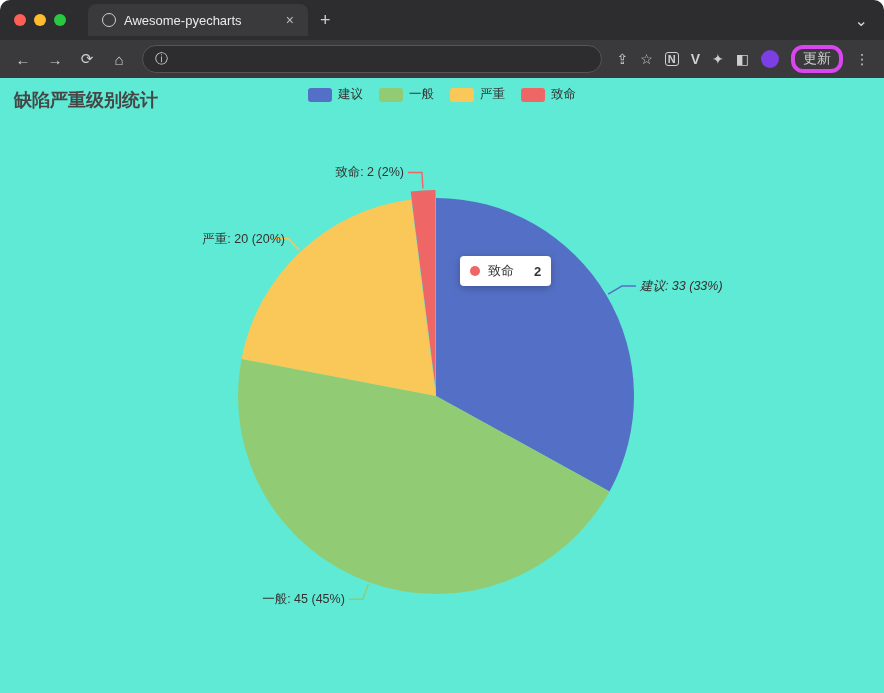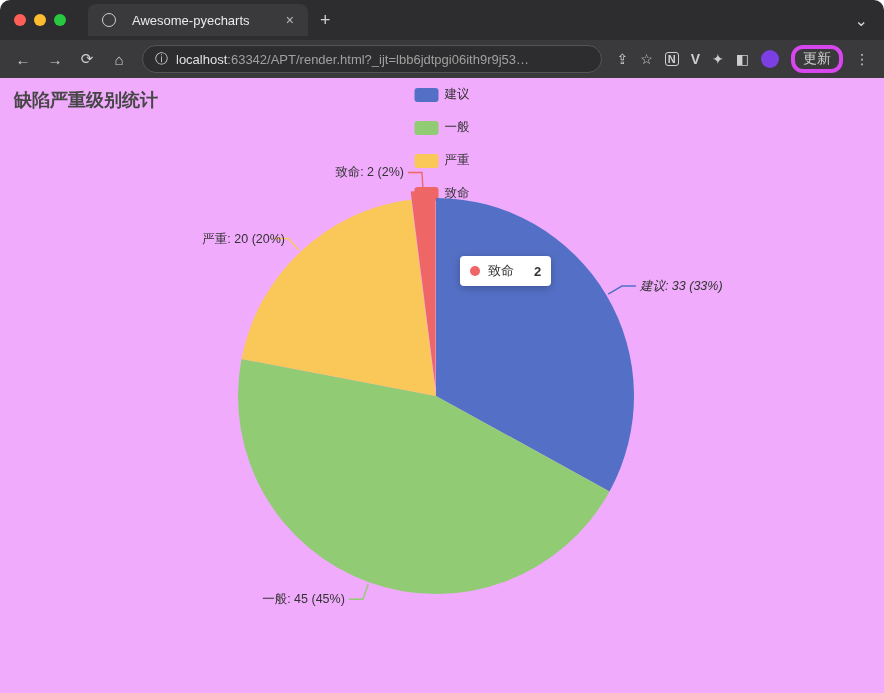--- a/index.html
+++ b/index.html
@@ -2,44 +2,44 @@
 <html><head>
 <meta charset="utf-8">
 <style>
   * { box-sizing: border-box; margin: 0; padding: 0; }
   html, body { width: 884px; height: 693px; overflow: hidden; font-family: -apple-system, BlinkMacSystemFont, "Segoe UI", Helvetica, Arial, sans-serif; }
   
   .chrome { background:#2d2d2f; height:78px; width:100%; border-radius:10px 10px 0 0; color:#cfcfcf; }
   .tabstrip { height:40px; display:flex; align-items:center; padding-left:14px; gap:8px; }
   .traffic { display:flex; gap:8px; margin-right:14px; }
   .dot { width:12px; height:12px; border-radius:50%; }
-  .tab { display:flex; align-items:center; gap:16px; background:#3a3a3c; height:32px; padding:0 14px; border-radius:8px 8px 0 0; min-width:220px; }
+  .tab { display:flex; align-items:center; gap:8px; background:#3a3a3c; height:32px; padding:0 14px; border-radius:8px 8px 0 0; min-width:220px; }
   .tab .favicon { width:14px; height:14px; border:1.5px solid #cfcfcf; border-radius:50%; position:relative; }
   .tab .favicon::after { content:""; position:absolute; left:3px; right:3px; top:-1.5px; bottom:-1.5px; border:1.5px solid #cfcfcf; border-radius:50%; clip-path: inset(0 3px 0 3px);}
   .tab .title { font-size:13px; color:#eaeaea; flex:1; white-space:nowrap; overflow:hidden; text-overflow:ellipsis; }
   .tab .close { font-size:14px; color:#bbb; }
   .newtab { margin-left:4px; color:#cfcfcf; font-size:18px; }
   .caret { margin-left:auto; margin-right:16px; color:#cfcfcf; }
   .toolbar { height:38px; display:flex; align-items:center; gap:14px; padding:0 14px; background:#3a3a3c; }
   .tbtn { color:#cfcfcf; font-size:15px; display:inline-flex; align-items:center; justify-content:center; width:18px; }
   .addr { flex:1; display:flex; align-items:center; gap:8px; height:28px; background:#2d2d2f; border:1px solid #555; border-radius:20px; padding:0 12px; color:#cfcfcf; font-size:13px; overflow:hidden; }
   .addr .site { color:#e0e0e0; }
   .addr .rest { color:#a0a0a0; }
   .right-icons { display:flex; align-items:center; gap:12px; }
   .right-icons span { color:#cfcfcf; font-size:14px; }
   .avatar { width:18px; height:18px; border-radius:50%; background:#7b3fe4; }
   .upd { border:4px solid #d946ef; color:#f29999; border-radius:12px; padding:1px 8px; font-size:12px; }
   .dots3 { letter-spacing:1px; }
 
   
-  .page { background:#f0abfc; width:100%; height:615px; position:relative; padding:10px 8px 0 14px; }
+  .page { background:#5eead4; width:100%; height:615px; position:relative; padding:10px 8px 0 14px; }
   .ptitle { font-size:18px; font-weight:700; color:#464646; }
 
   
-  .legend { position:absolute; top:8px; left:50%; transform:translateX(-50%); display:flex; gap:16px; font-size:12.5px; color:#333;flex-direction:column; }
+  .legend { position:absolute; top:8px; left:50%; transform:translateX(-50%); display:flex; gap:16px; font-size:12.5px; color:#333; }
   .legend-item { display:flex; align-items:center; gap:6px; }
   .legend-swatch { width:24px; height:14px; border-radius:3px; }
 
   
   .chart { position:absolute; left:0; top:0; width:884px; height:615px; }
   .lbl { position:absolute; font-size:12.5px; color:#333; white-space:nowrap; }
 
   
   .tooltip { position:absolute; background:#fff; border-radius:4px; box-shadow:0 2px 8px rgba(0,0,0,.25); padding:6px 10px; font-size:13px; color:#333; display:flex; align-items:center; gap:8px; }
   .tooltip .tdot { width:10px; height:10px; border-radius:50%; }
@@ -63,23 +63,20 @@
     <span class="newtab">+</span>
     <span class="caret">⌄</span>
   </div>
   <div class="toolbar">
     <span class="tbtn">←</span>
     <span class="tbtn">→</span>
     <span class="tbtn">⟳</span>
     <span class="tbtn">⌂</span>
     <div class="addr">
       <span>ⓘ</span>
-      <span>
-        <span class="site">localhost</span><span class="rest">:63342/APT/render.html?_ijt=lbb6jdtpgi06ith9r9j53…</span>
-      </span>
     </div>
     <div class="right-icons">
       <span>⇪</span>
       <span>☆</span>
       <span style="font-weight:700;border:1px solid #cfcfcf;border-radius:3px;padding:0 2px;font-size:11px;">N</span>
       <span style="font-weight:700;">V</span>
       <span>✦</span>
       <span>◧</span>
       <span class="avatar"></span>
       <span class="upd">更新</span>

